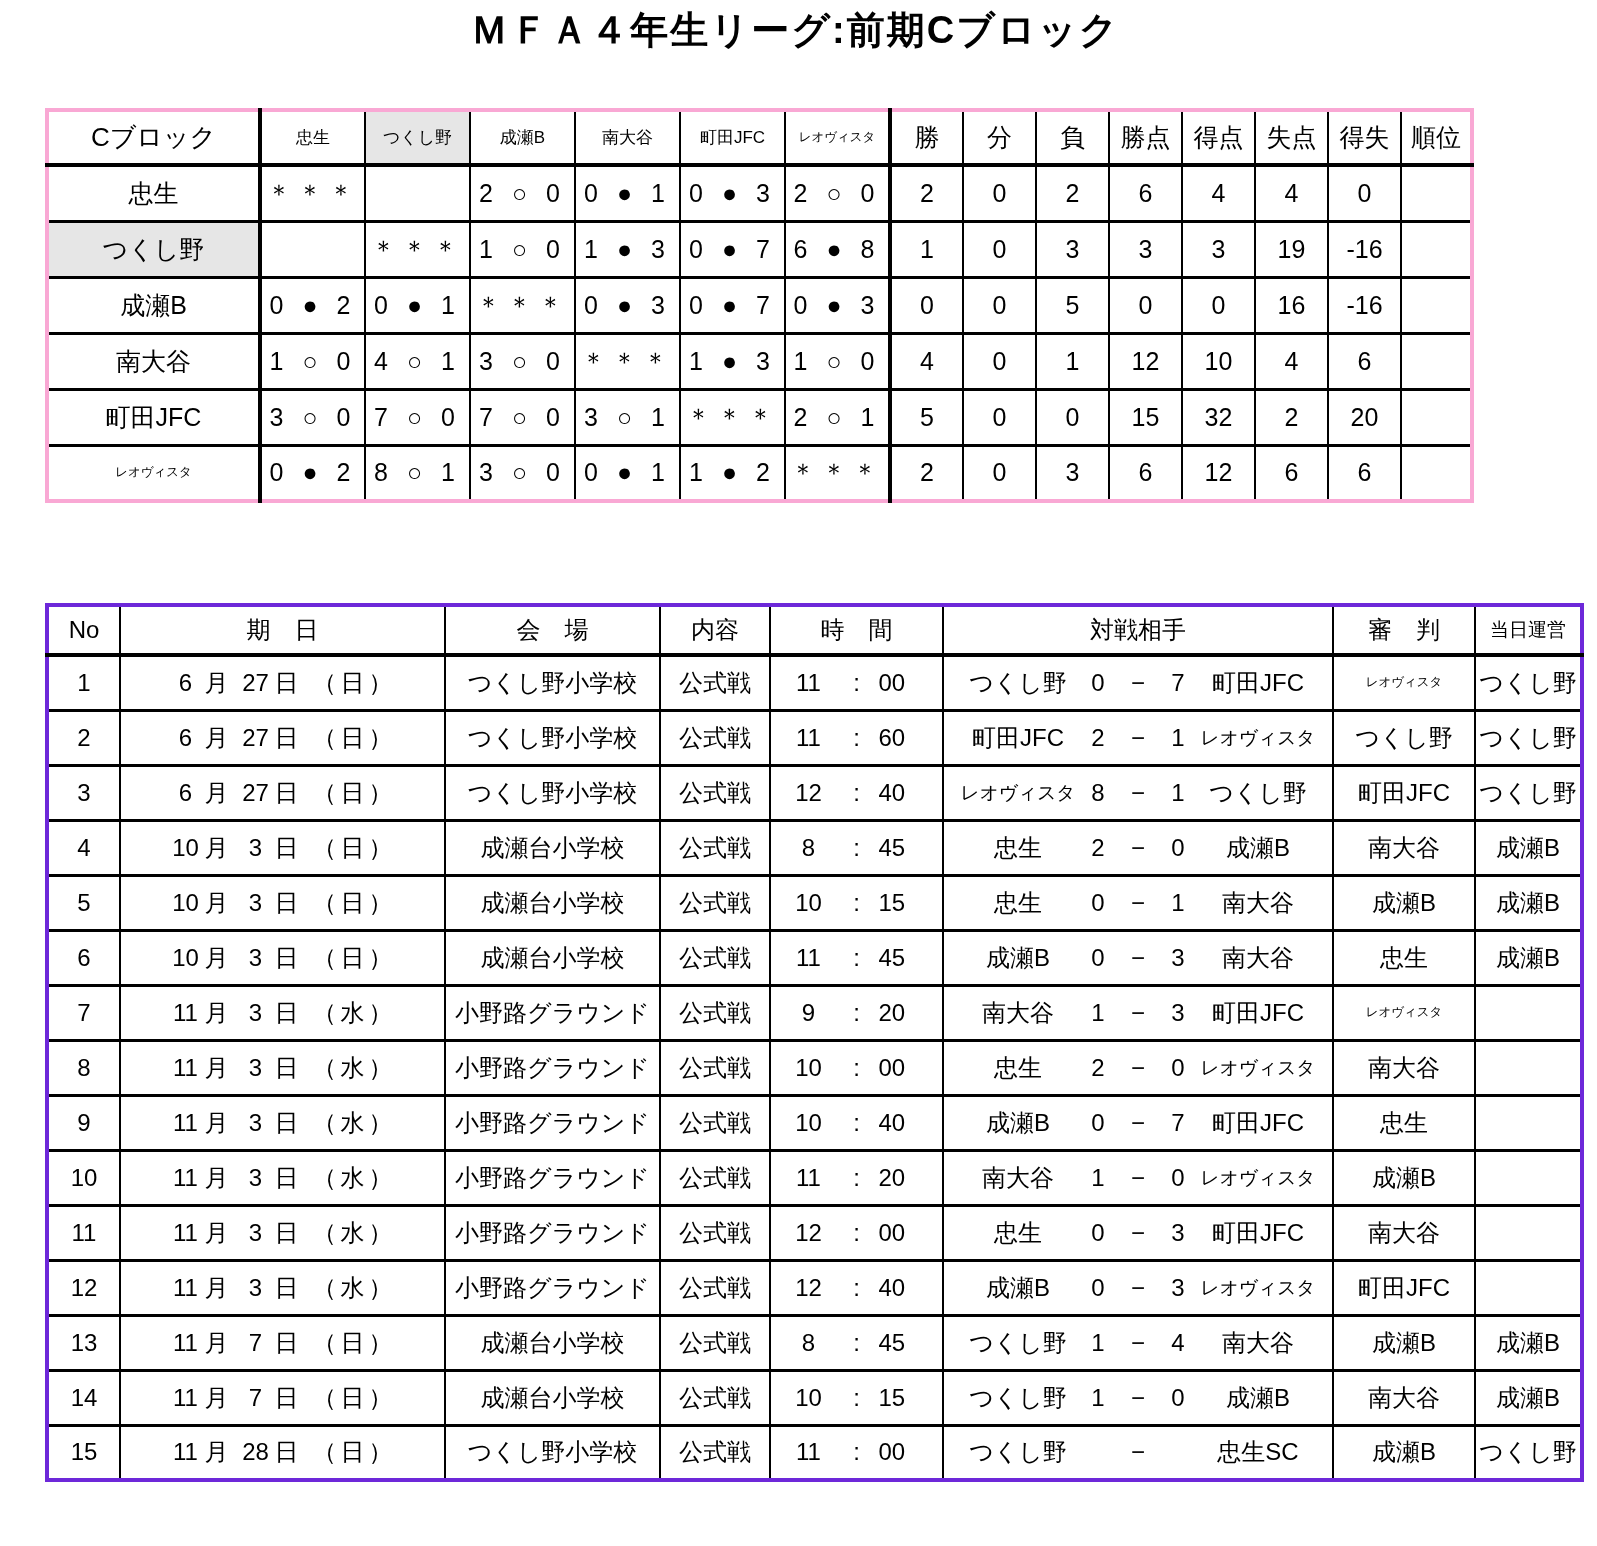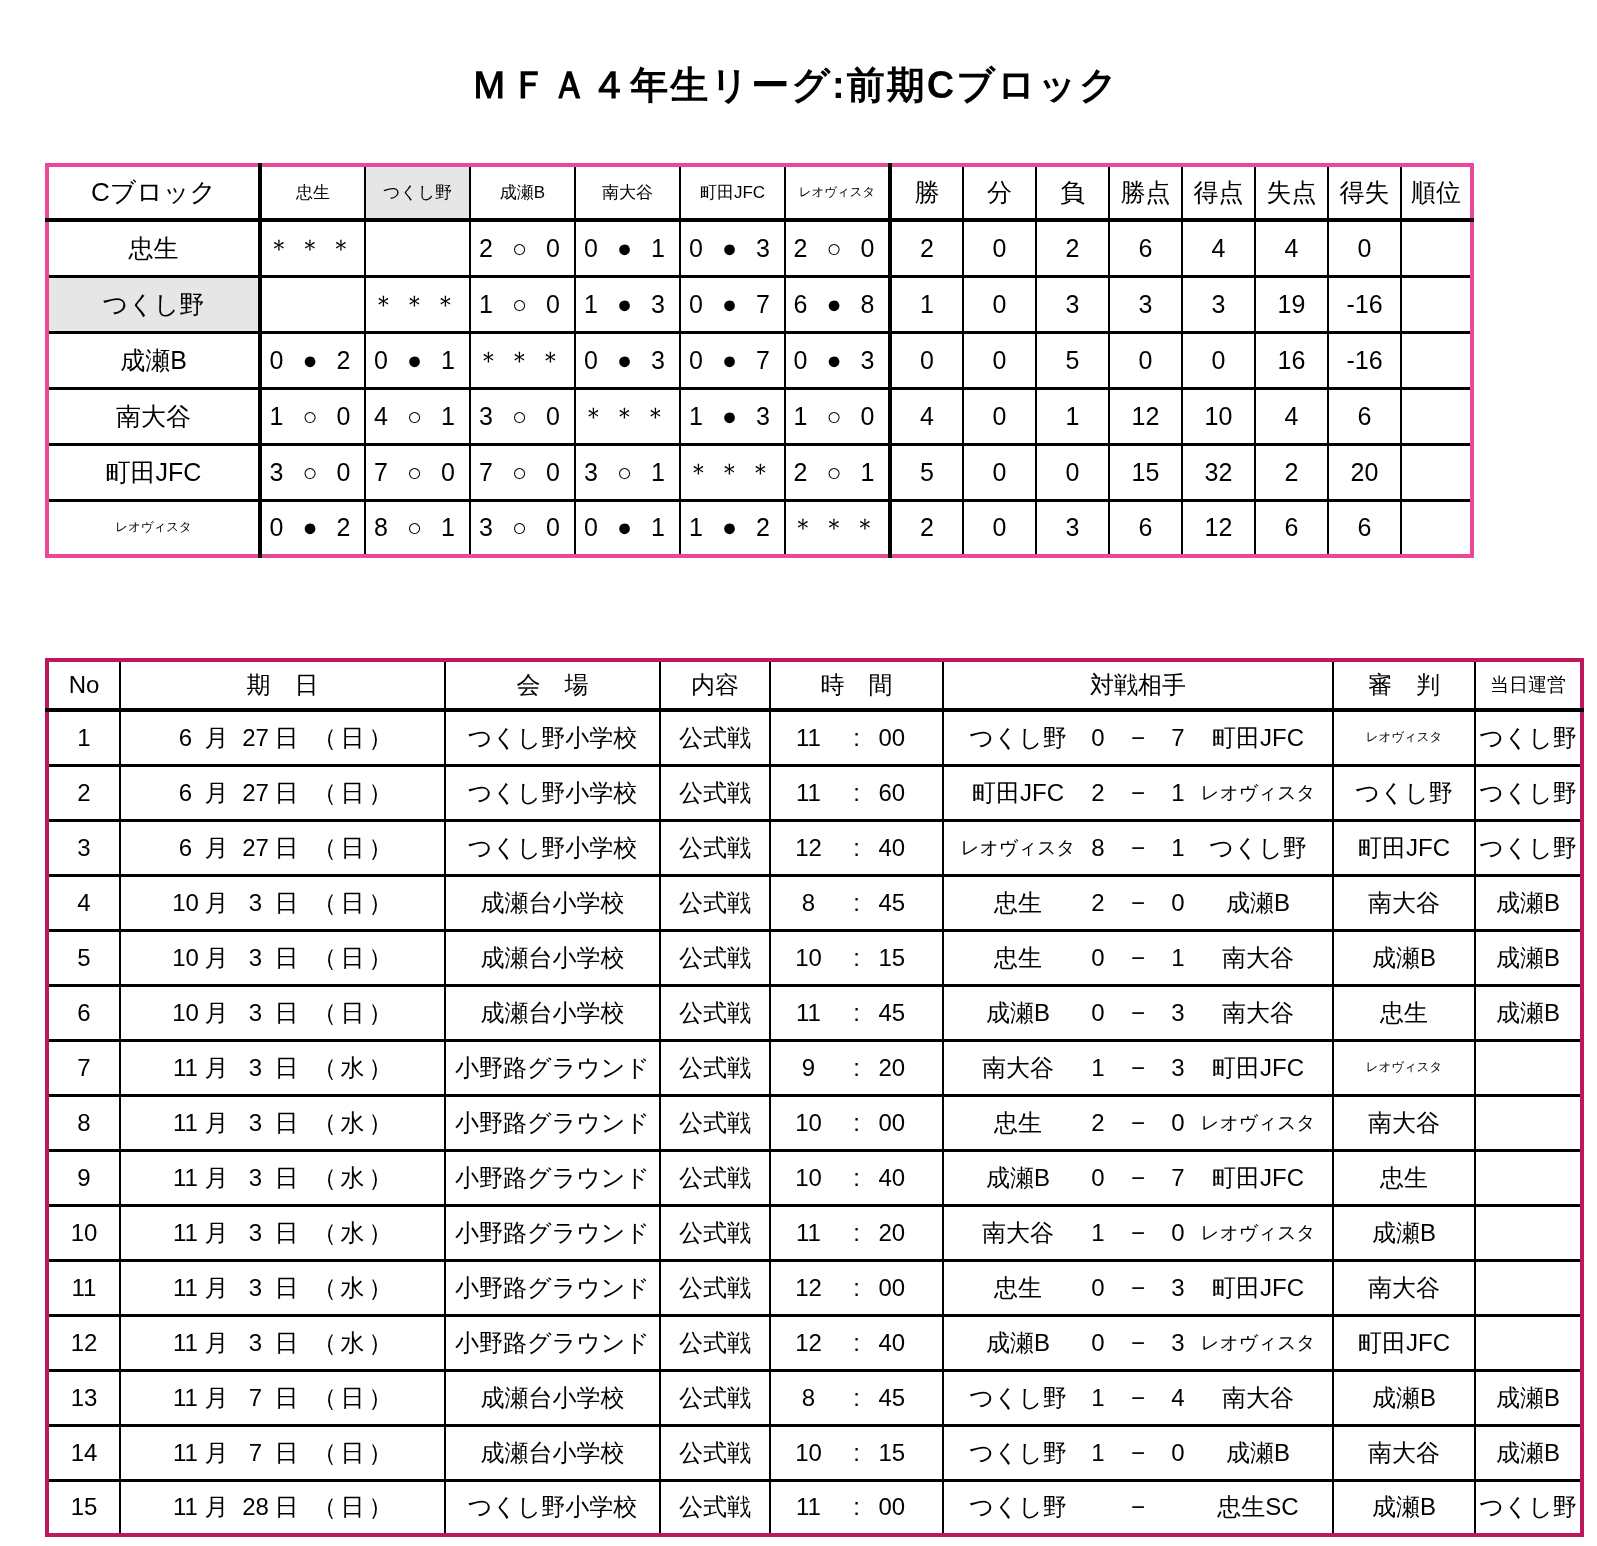--- a/index.html
+++ b/index.html
@@ -1,42 +1,42 @@
 <!DOCTYPE html>
 <html><head>
 <meta charset="utf-8">
 <style>
   html,body{margin:0;padding:0;background:#fff;color:#000;}
   body{width:1597px;height:1546px;font-family:"Liberation Sans","DejaVu Sans",sans-serif;overflow:hidden;}
-  .page{padding:16px 0 0 45px;margin-top:43px;}
+  .page{padding:4px 0 0 45px;}
   .title{width:1500px;margin:0;text-align:center;font-size:38px;font-weight:bold;letter-spacing:2px;line-height:52px;}
 
   
   table{border-collapse:collapse;table-layout:fixed;}
-  .standings{width:1425px;border:4px solid #ec4899;margin-top:52px;}
+  .standings{width:1425px;border:4px solid #f9a8d4;margin-top:52px;}
   .standings th,.standings td{
     border:2px solid #000;border-top-width:3px;border-bottom-width:3px;
     padding:0;text-align:center;vertical-align:middle;white-space:nowrap;overflow:hidden;
     font-weight:normal;background:#fff;
   }
   .standings thead tr{height:55px;}
   .standings tbody tr{height:56px;}
   .standings thead th{border-bottom-width:4px;}
   .corner{font-size:26px;}
   .team-h{font-size:17px;}
   .stat-h{font-size:25px;}
   .row-label{font-size:25px;}
   .result{font-size:25px;letter-spacing:6px;}
   .stat{font-size:25px;}
   .sep-r{border-right-width:4px !important;}
   .shaded{background:#e6e6e6 !important;}
   .sm{font-size:0.78em !important;letter-spacing:0 !important;}
 
   
-  .schedule{width:1535px;border:4px solid #be185d;margin-top:100px;}
+  .schedule{width:1535px;border:4px solid #6d28d9;margin-top:100px;}
   .schedule th,.schedule td{
     border:2px solid #000;border-top-width:3px;border-bottom-width:3px;
     padding:0;text-align:center;vertical-align:middle;white-space:nowrap;overflow:hidden;
     font-weight:normal;font-size:24px;background:#fff;
   }
   .schedule thead tr{height:50px;}
   .schedule thead th{border-bottom-width:4px;}
   .schedule tbody tr{height:55px;}
   .h-duty{font-size:19px !important;}
   .c-no{font-size:22px;}

